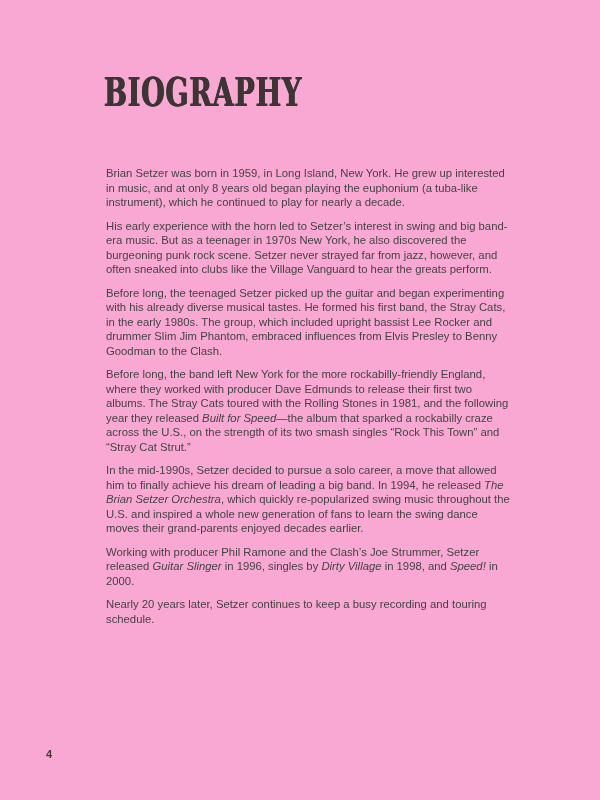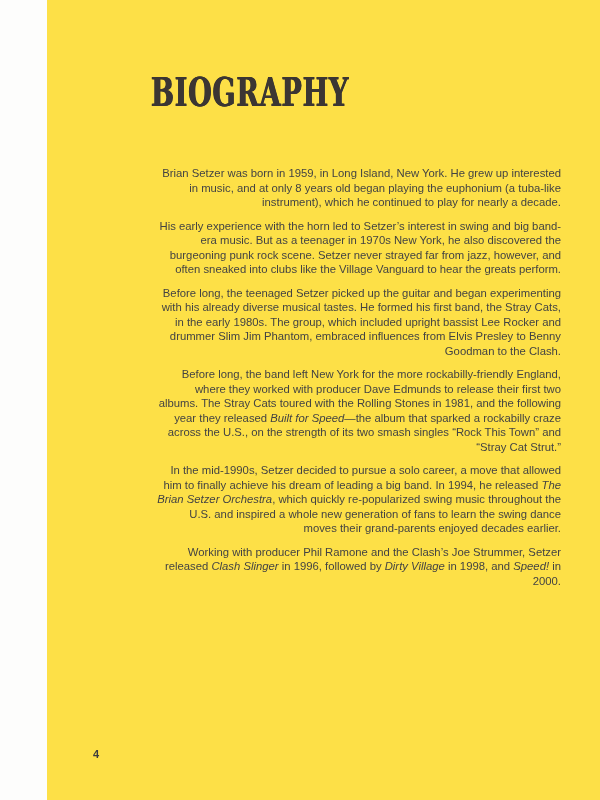--- a/index.html
+++ b/index.html
@@ -6,22 +6,21 @@
   html, body { width: 600px; height: 800px; }
   body {
     background: #fdfdfc;
     font-family: "Liberation Sans", sans-serif;
     position: relative;
     overflow: hidden;
   }
   .page {
     position: absolute;
     inset: 0;
-    background: #fde047;
-    margin-left: 47px;
+    background: #f9a8d4;
   }
   .title {
     position: absolute;
     left: 104px;
     top: 72px;
     font-family: "DejaVu Serif", serif;
     font-weight: bold;
     font-size: 40px;
     line-height: 40px;
     letter-spacing: 1px;
@@ -36,21 +35,20 @@
     left: 106px;
     top: 166px;
     width: 408px;
     color: #434343;
     font-size: 11.3px;
     line-height: 14.5px;
     text-align: left;
   }
   .body-text p {
     margin: 0 0 9px 0;
-    text-align: right;
   }
   .body-text em {
   }
   .folio {
     position: absolute;
     left: 46px;
     top: 748px;
     font-size: 11px;
     font-weight: bold;
     color: #3d3d3d;
@@ -60,16 +58,17 @@
 <body>
 
 <div class="page">
   <h1 class="title">BIOGRAPHY</h1>
   <div class="body-text" id="paragraphs">
       <p><span>Brian Setzer was born in 1959, in Long Island, New York. He grew up interested in music, and at only 8 years old began playing the euphonium (a tuba-like instrument), which he continued to play for nearly a decade.</span></p>
       <p><span>His early experience with the horn led to Setzer’s interest in swing and big band-era music. But as a teenager in 1970s New York, he also discovered the burgeoning punk rock scene. Setzer never strayed far from jazz, however, and often sneaked into clubs like the Village Vanguard to hear the greats perform.</span></p>
       <p><span>Before long, the teenaged Setzer picked up the guitar and began experimenting with his already diverse musical tastes. He formed his first band, the Stray Cats, in the early 1980s. The group, which included upright bassist Lee Rocker and drummer Slim Jim Phantom, embraced influences from Elvis Presley to Benny Goodman to the Clash.</span></p>
       <p><span>Before long, the band left New York for the more rockabilly-friendly England, where they worked with producer Dave Edmunds to release their first two albums. The Stray Cats toured with the Rolling Stones in 1981, and the following year they released </span><em>Built for Speed</em><span>—the album that sparked a rockabilly craze across the U.S., on the strength of its two smash singles “Rock This Town” and “Stray Cat Strut.”</span></p>
       <p><span>In the mid-1990s, Setzer decided to pursue a solo career, a move that allowed him to finally achieve his dream of leading a big band. In 1994, he released </span><em>The Brian Setzer Orchestra</em><span>, which quickly re-popularized swing music throughout the U.S. and inspired a whole new generation of fans to learn the swing dance moves their grand-parents enjoyed decades earlier.</span></p>
-      <p><span>Working with producer Phil Ramone and the Clash’s Joe Strummer, Setzer released </span><em>Clash Slinger</em><span> in 1996, followed by </span><em>Dirty Village</em><span> in 1998, and </span><em>Speed!</em><span> in 2000.</span></p>
+      <p><span>Working with producer Phil Ramone and the Clash’s Joe Strummer, Setzer released </span><em>Guitar Slinger</em><span> in 1996, singles by </span><em>Dirty Village</em><span> in 1998, and </span><em>Speed!</em><span> in 2000.</span></p>
+      <p><span>Nearly 20 years later, Setzer continues to keep a busy recording and touring schedule.</span></p>
     </div>
   <div class="folio">4</div>
 </div>
 
 </body></html>

